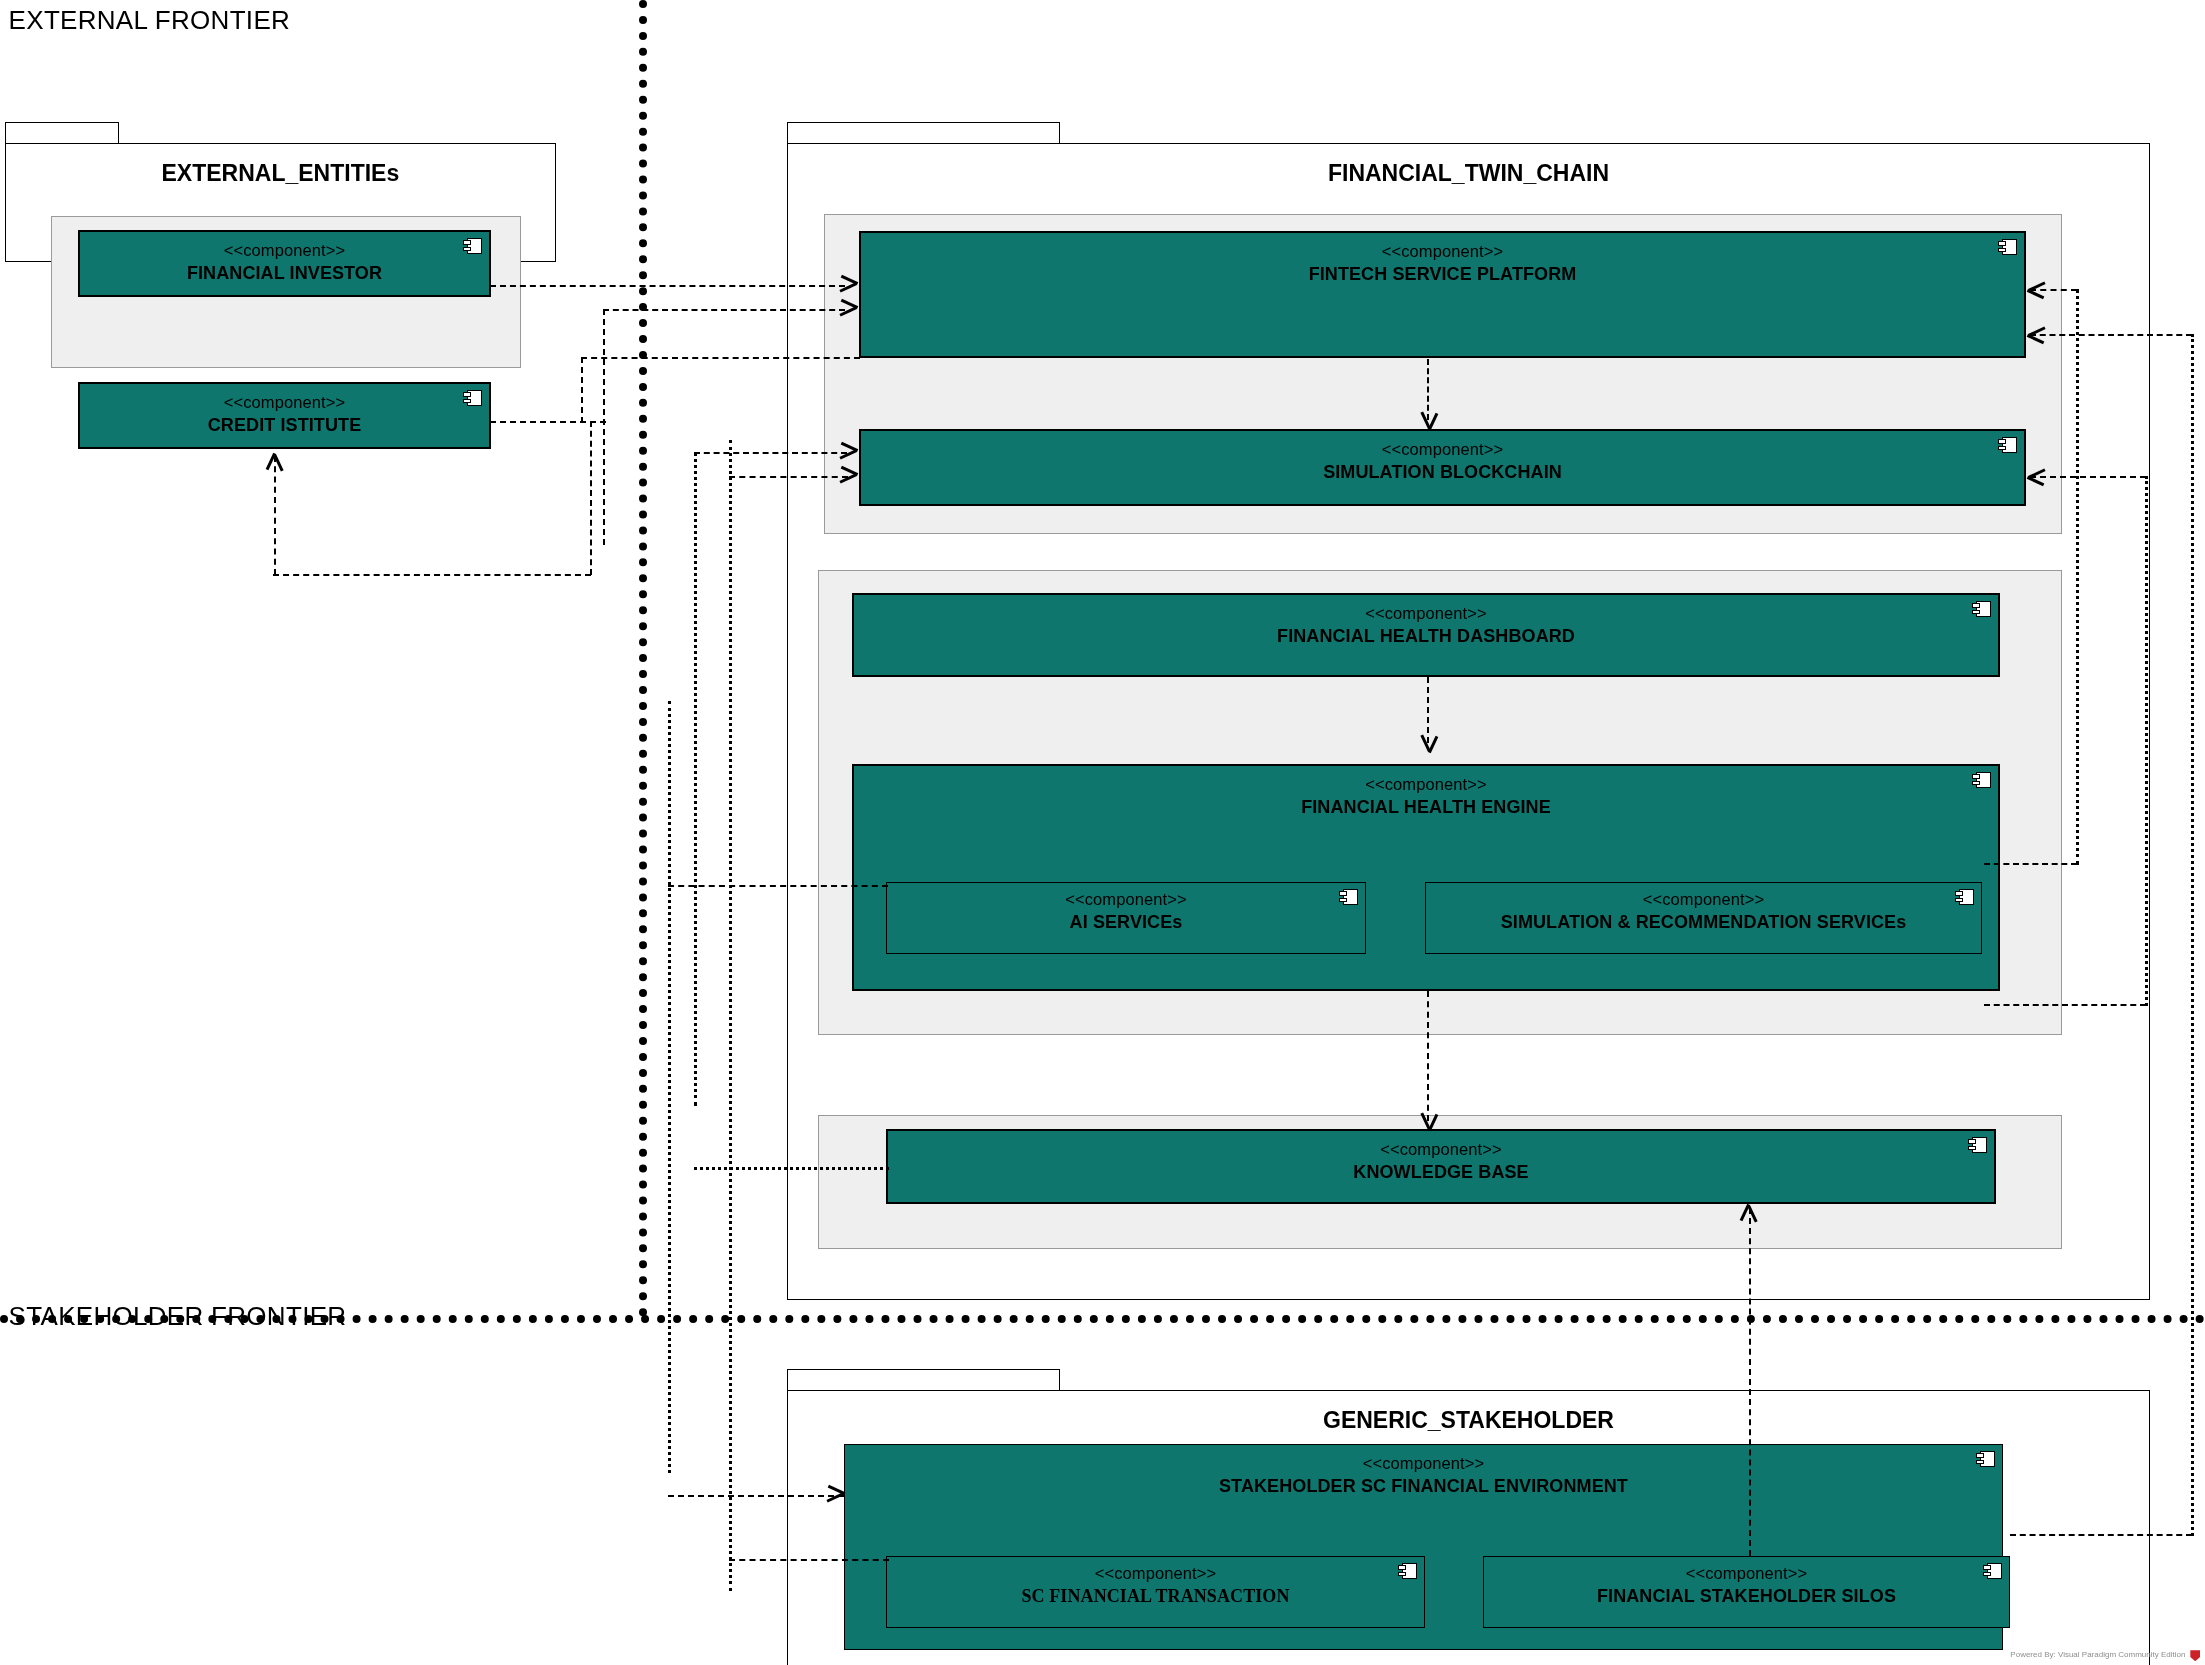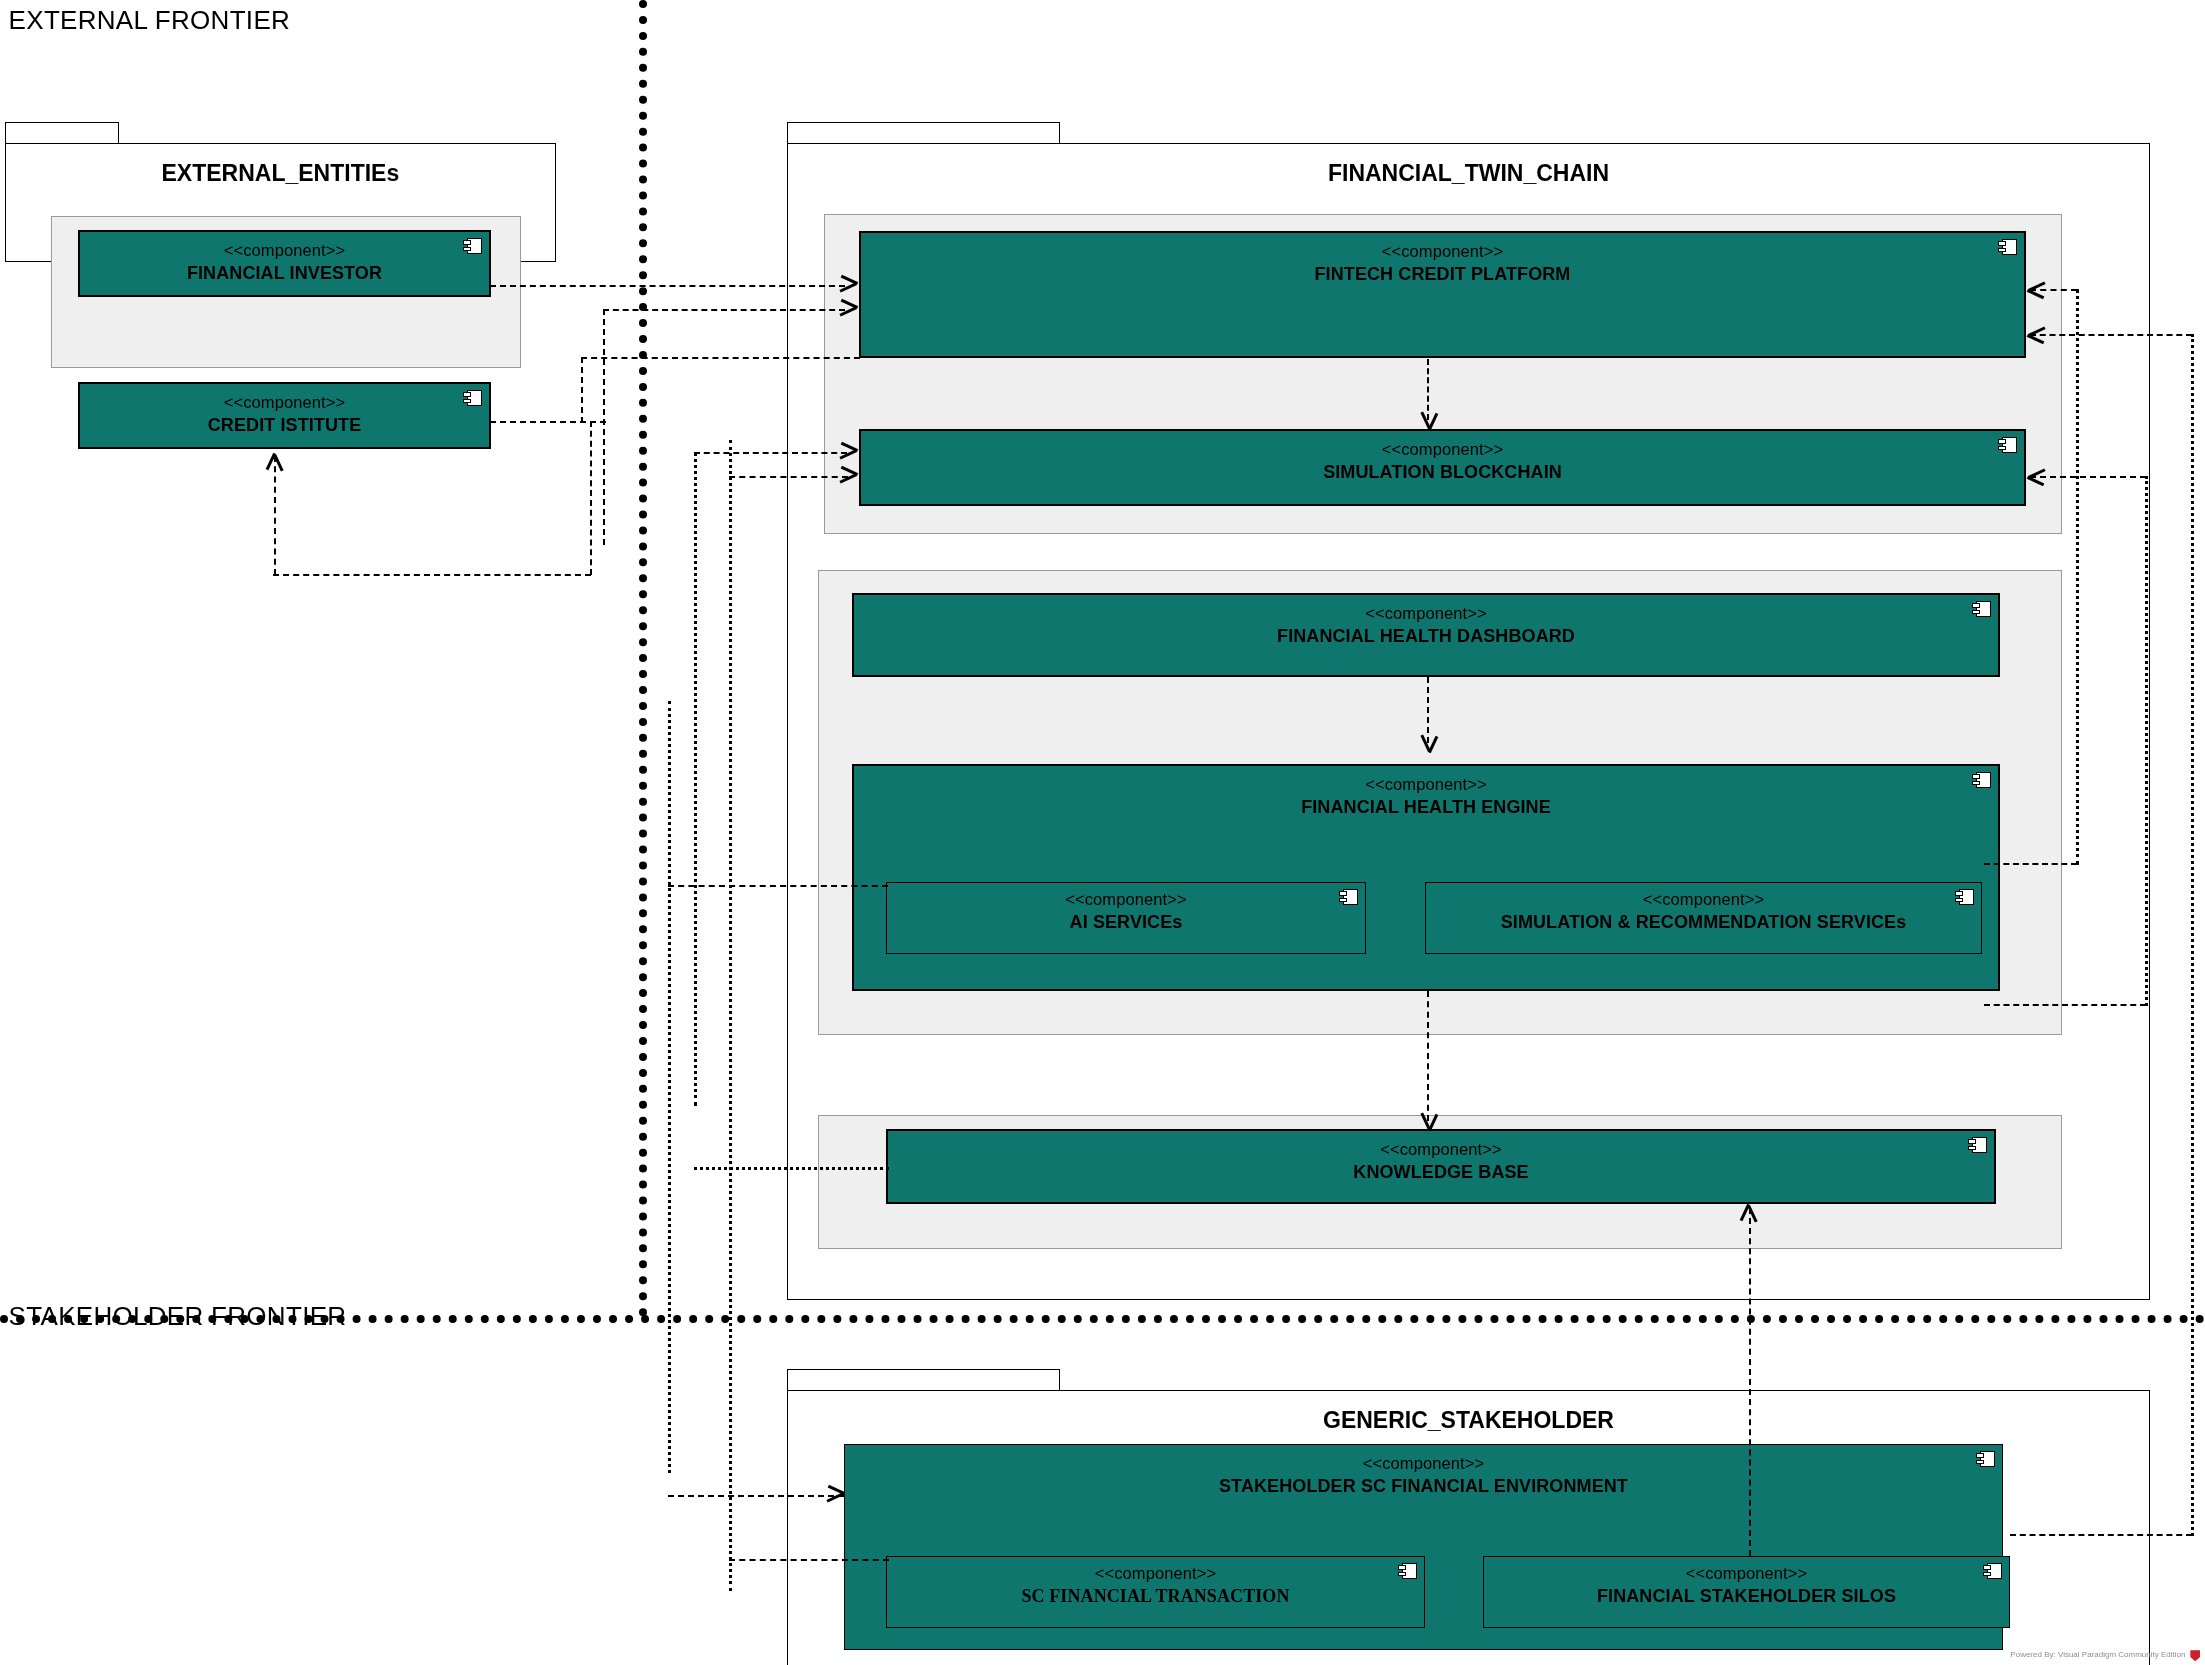--- a/index.html
+++ b/index.html
@@ -181,21 +181,21 @@
     <div class="pkg-tab" style="width:273px;"></div>
     <div class="pkg-body" style="top:21px;width:1363px;height:1157px;"></div>
     <div class="pkg-title" style="top:38px;">FINANCIAL_TWIN_CHAIN</div>
   </div>
 
   <div class="grp" style="left:824px;top:214px;width:1238px;height:320px;"></div>
 
   <div class="comp" style="left:859px;top:231px;width:1167px;height:127px;">
     <div class="comp-icon" style="right:7.3px;top:5.5px;"></div>
     <div class="comp-text comp-stereo" style="top:8.6px;">&lt;&lt;component&gt;&gt;</div>
-    <div class="comp-text comp-name" style="top:31px;">FINTECH CREDIT PLATFORM</div>
+    <div class="comp-text comp-name" style="top:31px;">FINTECH SERVICE PLATFORM</div>
   </div>
 
   <div class="comp" style="left:859px;top:429px;width:1167px;height:77px;">
     <div class="comp-icon" style="right:7.3px;top:5.5px;"></div>
     <div class="comp-text comp-stereo" style="top:8.6px;">&lt;&lt;component&gt;&gt;</div>
     <div class="comp-text comp-name" style="top:31px;">SIMULATION BLOCKCHAIN</div>
   </div>
 
   <div class="cn-v" style="left:1427px;top:359px;height:61px;"></div>
   <div class="ah down" style="left:1428px;top:429px;">

